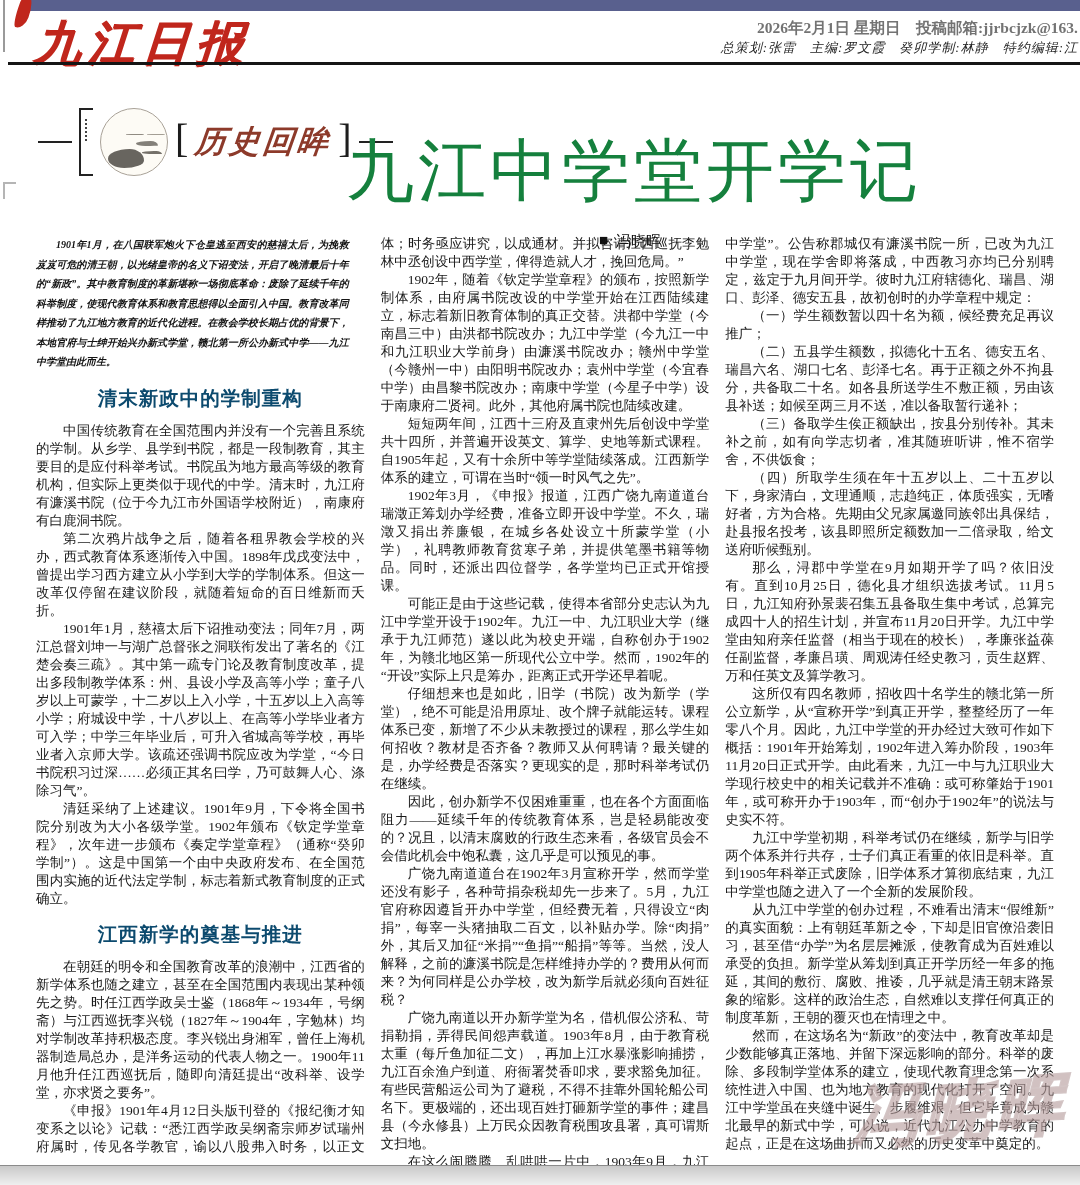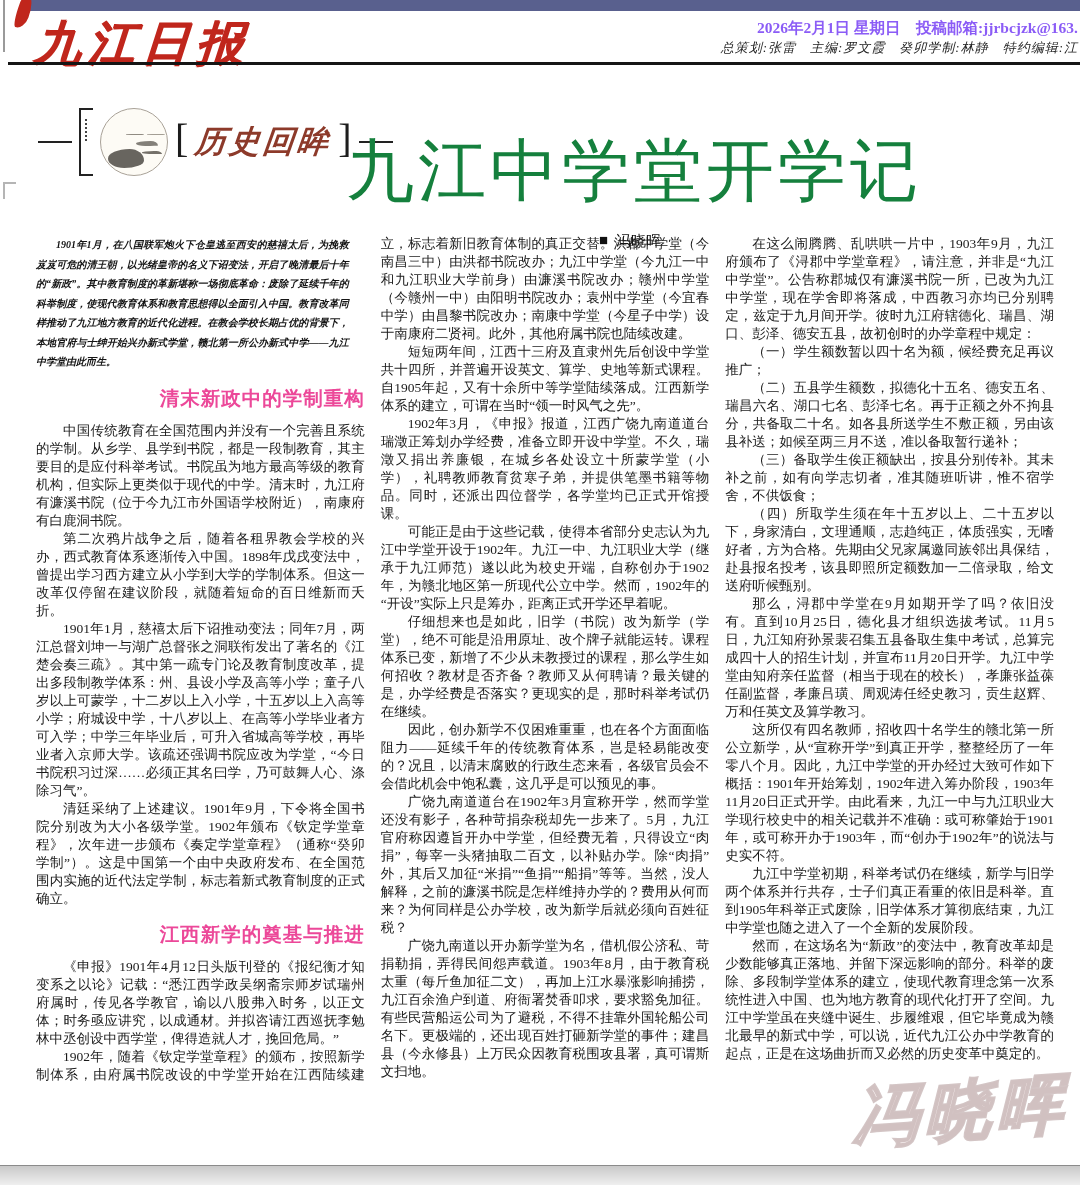--- a/index.html
+++ b/index.html
@@ -22,21 +22,21 @@
   .edge-mark{position:absolute;left:3px;top:182px;width:11px;height:15px;border-left:2px solid #b5b5b5;border-top:2px solid #b5b5b5;}
   .logo{
     position:absolute;left:34px;top:12px;
     font-size:47px;font-weight:bold;font-style:italic;
     color:#c0261c;letter-spacing:7px;
     text-shadow:1px 1px 0 #c0261c;
     transform:skewX(-4deg);
     white-space:nowrap;
   }
   .masthead-info{position:absolute;right:2px;top:17px;text-align:right;line-height:1.45;white-space:nowrap;}
-  .masthead-date{font-size:15.5px;font-weight:bold;color:#8b5cf6;}
+  .masthead-date{font-size:15.5px;font-weight:bold;color:#737373;}
   .masthead-staff{font-size:13px;font-style:italic;color:#222;letter-spacing:1px;}
   .masthead-rule{position:absolute;left:8px;right:0;top:62px;height:3px;background:#151515;}
 
   
   .badge{
     position:absolute;left:38px;top:96px;height:92px;
     display:flex;align-items:center;gap:7px;
   }
   .badge .dash{width:34px;height:2.5px;background:#222;}
   .bk{position:relative;width:12px;height:64px;border-left:2.5px solid #222;border-top:2.5px solid #222;border-bottom:2.5px solid #222;}
@@ -73,22 +73,22 @@
     margin:0;text-indent:2em;
     font-size:13.5px;line-height:18px;color:#191919;
   }
   .intro-para{
     margin:0 16px 4px 0;text-indent:2em;
     font-size:10px;line-height:19.5px;color:#141414;
     font-style:italic;font-weight:600;
   }
   .section-heading{
     margin:13px 0 10px;
-    font-size:19.5px;font-weight:bold;color:#ec4899;
-    text-align:right;text-indent:0;letter-spacing:1px;
+    font-size:19.5px;font-weight:bold;color:#0c4a6e;
+    text-align:center;text-indent:0;letter-spacing:1px;
     font-family:"Liberation Sans", sans-serif;
     break-inside:avoid;break-after:avoid;
   }
   
   .watermark{
     position:absolute;right:6px;top:1066px;z-index:6;pointer-events:none;
     font-size:66px;font-weight:bold;letter-spacing:6px;
     color:rgba(235,200,200,0.18);
     -webkit-text-stroke:2.5px rgba(175,150,150,0.55);
     transform:skew(-14deg,-4deg);
@@ -140,37 +140,39 @@
   </div>
 
   <div class="article">
       <p class="intro-para">1901年1月，在八国联军炮火下仓皇逃至西安的慈禧太后，为挽救岌岌可危的清王朝，以光绪皇帝的名义下诏变法，开启了晚清最后十年的“新政”。其中教育制度的革新堪称一场彻底革命：废除了延续千年的科举制度，使现代教育体系和教育思想得以全面引入中国。教育改革同样推动了九江地方教育的近代化进程。在教会学校长期占优的背景下，本地官府与士绅开始兴办新式学堂，赣北第一所公办新式中学——九江中学堂由此而生。</p>
       <h2 class="section-heading">清末新政中的学制重构</h2>
       <p class="body-para">中国传统教育在全国范围内并没有一个完善且系统的学制。从乡学、县学到书院，都是一段制教育，其主要目的是应付科举考试。书院虽为地方最高等级的教育机构，但实际上更类似于现代的中学。清末时，九江府有濂溪书院（位于今九江市外国语学校附近），南康府有白鹿洞书院。</p>
       <p class="body-para">第二次鸦片战争之后，随着各租界教会学校的兴办，西式教育体系逐渐传入中国。1898年戊戌变法中，曾提出学习西方建立从小学到大学的学制体系。但这一改革仅停留在建议阶段，就随着短命的百日维新而夭折。</p>
       <p class="body-para">1901年1月，慈禧太后下诏推动变法；同年7月，两江总督刘坤一与湖广总督张之洞联衔发出了著名的《江楚会奏三疏》。其中第一疏专门论及教育制度改革，提出多段制教学体系：州、县设小学及高等小学；童子八岁以上可蒙学，十二岁以上入小学，十五岁以上入高等小学；府城设中学，十八岁以上、在高等小学毕业者方可入学；中学三年毕业后，可升入省城高等学校，再毕业者入京师大学。该疏还强调书院应改为学堂，“今日书院积习过深……必须正其名曰学，乃可鼓舞人心、涤除习气”。</p>
       <p class="body-para">清廷采纳了上述建议。1901年9月，下令将全国书院分别改为大小各级学堂。1902年颁布《钦定学堂章程》，次年进一步颁布《奏定学堂章程》（通称“癸卯学制”）。这是中国第一个由中央政府发布、在全国范围内实施的近代法定学制，标志着新式教育制度的正式确立。</p>
       <h2 class="section-heading">江西新学的奠基与推进</h2>
+      <p class="body-para">在朝廷的明令和全国教育改革的浪潮中，江西省的新学体系也随之建立，甚至在全国范围内表现出某种领先之势。时任江西学政吴士鉴（1868年～1934年，号纲斋）与江西巡抚李兴锐（1827年～1904年，字勉林）均对学制改革持积极态度。李兴锐出身湘军，曾任上海机器制造局总办，是洋务运动的代表人物之一。1900年11月他升任江西巡抚后，随即向清廷提出“改科举、设学堂，亦求贤之要务”。</p>
       <p class="body-para">《申报》1901年4月12日头版刊登的《报纪衡才知变系之以论》记载：“悉江西学政吴纲斋宗师岁试瑞州府属时，传见各学教官，谕以八股弗入时务，以正文体；时务亟应讲究，以成通材。并拟咨请江西巡抚李勉林中丞创设中西学堂，俾得造就人才，挽回危局。”</p>
       <p class="body-para">1902年，随着《钦定学堂章程》的颁布，按照新学制体系，由府属书院改设的中学堂开始在江西陆续建立，标志着新旧教育体制的真正交替。洪都中学堂（今南昌三中）由洪都书院改办；九江中学堂（今九江一中和九江职业大学前身）由濂溪书院改办；赣州中学堂（今赣州一中）由阳明书院改办；袁州中学堂（今宜春中学）由昌黎书院改办；南康中学堂（今星子中学）设于南康府二贤祠。此外，其他府属书院也陆续改建。</p>
       <p class="body-para">短短两年间，江西十三府及直隶州先后创设中学堂共十四所，并普遍开设英文、算学、史地等新式课程。自1905年起，又有十余所中等学堂陆续落成。江西新学体系的建立，可谓在当时“领一时风气之先”。</p>
       <p class="body-para">1902年3月，《申报》报道，江西广饶九南道道台瑞澂正筹划办学经费，准备立即开设中学堂。不久，瑞澂又捐出养廉银，在城乡各处设立十所蒙学堂（小学），礼聘教师教育贫寒子弟，并提供笔墨书籍等物品。同时，还派出四位督学，各学堂均已正式开馆授课。</p>
       <p class="body-para">可能正是由于这些记载，使得本省部分史志认为九江中学堂开设于1902年。九江一中、九江职业大学（继承于九江师范）遂以此为校史开端，自称创办于1902年，为赣北地区第一所现代公立中学。然而，1902年的“开设”实际上只是筹办，距离正式开学还早着呢。</p>
       <p class="body-para">仔细想来也是如此，旧学（书院）改为新学（学堂），绝不可能是沿用原址、改个牌子就能运转。课程体系已变，新增了不少从未教授过的课程，那么学生如何招收？教材是否齐备？教师又从何聘请？最关键的是，办学经费是否落实？更现实的是，那时科举考试仍在继续。</p>
       <p class="body-para">因此，创办新学不仅困难重重，也在各个方面面临阻力——延续千年的传统教育体系，岂是轻易能改变的？况且，以清末腐败的行政生态来看，各级官员会不会借此机会中饱私囊，这几乎是可以预见的事。</p>
       <p class="body-para">广饶九南道道台在1902年3月宣称开学，然而学堂还没有影子，各种苛捐杂税却先一步来了。5月，九江官府称因遵旨开办中学堂，但经费无着，只得设立“肉捐”，每宰一头猪抽取二百文，以补贴办学。除“肉捐”外，其后又加征“米捐”“鱼捐”“船捐”等等。当然，没人解释，之前的濂溪书院是怎样维持办学的？费用从何而来？为何同样是公办学校，改为新学后就必须向百姓征税？</p>
       <p class="body-para">广饶九南道以开办新学堂为名，借机假公济私、苛捐勒捐，弄得民间怨声载道。1903年8月，由于教育税太重（每斤鱼加征二文），再加上江水暴涨影响捕捞，九江百余渔户到道、府衙署焚香叩求，要求豁免加征。有些民营船运公司为了避税，不得不挂靠外国轮船公司名下。更极端的，还出现百姓打砸新学堂的事件；建昌县（今永修县）上万民众因教育税围攻县署，真可谓斯文扫地。</p>
       <p class="body-para">在这么闹腾腾、乱哄哄一片中，1903年9月，九江府颁布了《浔郡中学堂章程》，请注意，并非是“九江中学堂”。公告称郡城仅有濂溪书院一所，已改为九江中学堂，现在学舍即将落成，中西教习亦均已分别聘定，兹定于九月间开学。彼时九江府辖德化、瑞昌、湖口、彭泽、德安五县，故初创时的办学章程中规定：</p>
       <p class="body-para">（一）学生额数暂以四十名为额，候经费充足再议推广；</p>
       <p class="body-para">（二）五县学生额数，拟德化十五名、德安五名、瑞昌六名、湖口七名、彭泽七名。再于正额之外不拘县分，共备取二十名。如各县所送学生不敷正额，另由该县补送；如候至两三月不送，准以备取暂行递补；</p>
       <p class="body-para">（三）备取学生俟正额缺出，按县分别传补。其未补之前，如有向学志切者，准其随班听讲，惟不宿学舍，不供饭食；</p>
       <p class="body-para">（四）所取学生须在年十五岁以上、二十五岁以下，身家清白，文理通顺，志趋纯正，体质强实，无嗜好者，方为合格。先期由父兄家属邀同族邻出具保结，赴县报名投考，该县即照所定额数加一二倍录取，给文送府听候甄别。</p>
       <p class="body-para">那么，浔郡中学堂在9月如期开学了吗？依旧没有。直到10月25日，德化县才组织选拔考试。11月5日，九江知府孙景裴召集五县备取生集中考试，总算完成四十人的招生计划，并宣布11月20日开学。九江中学堂由知府亲任监督（相当于现在的校长），孝廉张益葆任副监督，孝廉吕璜、周观涛任经史教习，贡生赵辉、万和任英文及算学教习。</p>
       <p class="body-para">这所仅有四名教师，招收四十名学生的赣北第一所公立新学，从“宣称开学”到真正开学，整整经历了一年零八个月。因此，九江中学堂的开办经过大致可作如下概括：1901年开始筹划，1902年进入筹办阶段，1903年11月20日正式开学。由此看来，九江一中与九江职业大学现行校史中的相关记载并不准确：或可称肇始于1901年，或可称开办于1903年，而“创办于1902年”的说法与史实不符。</p>
       <p class="body-para">九江中学堂初期，科举考试仍在继续，新学与旧学两个体系并行共存，士子们真正看重的依旧是科举。直到1905年科举正式废除，旧学体系才算彻底结束，九江中学堂也随之进入了一个全新的发展阶段。</p>
+      <p class="body-para">从九江中学堂的创办过程，不难看出清末“假维新”的真实面貌：上有朝廷革新之令，下却是旧官僚沿袭旧习，甚至借“办学”为名层层摊派，使教育成为百姓难以承受的负担。新学堂从筹划到真正开学历经一年多的拖延，其间的敷衍、腐败、推诿，几乎就是清王朝末路景象的缩影。这样的政治生态，自然难以支撑任何真正的制度革新，王朝的覆灭也在情理之中。</p>
       <p class="body-para">然而，在这场名为“新政”的变法中，教育改革却是少数能够真正落地、并留下深远影响的部分。科举的废除、多段制学堂体系的建立，使现代教育理念第一次系统性进入中国、也为地方教育的现代化打开了空间。九江中学堂虽在夹缝中诞生、步履维艰，但它毕竟成为赣北最早的新式中学，可以说，近代九江公办中学教育的起点，正是在这场曲折而又必然的历史变革中奠定的。</p>
     </div>
 
   <div class="watermark">冯晓晖</div>
 
   <div class="footer-band"></div>
 
 </div>
 
 </body></html>

